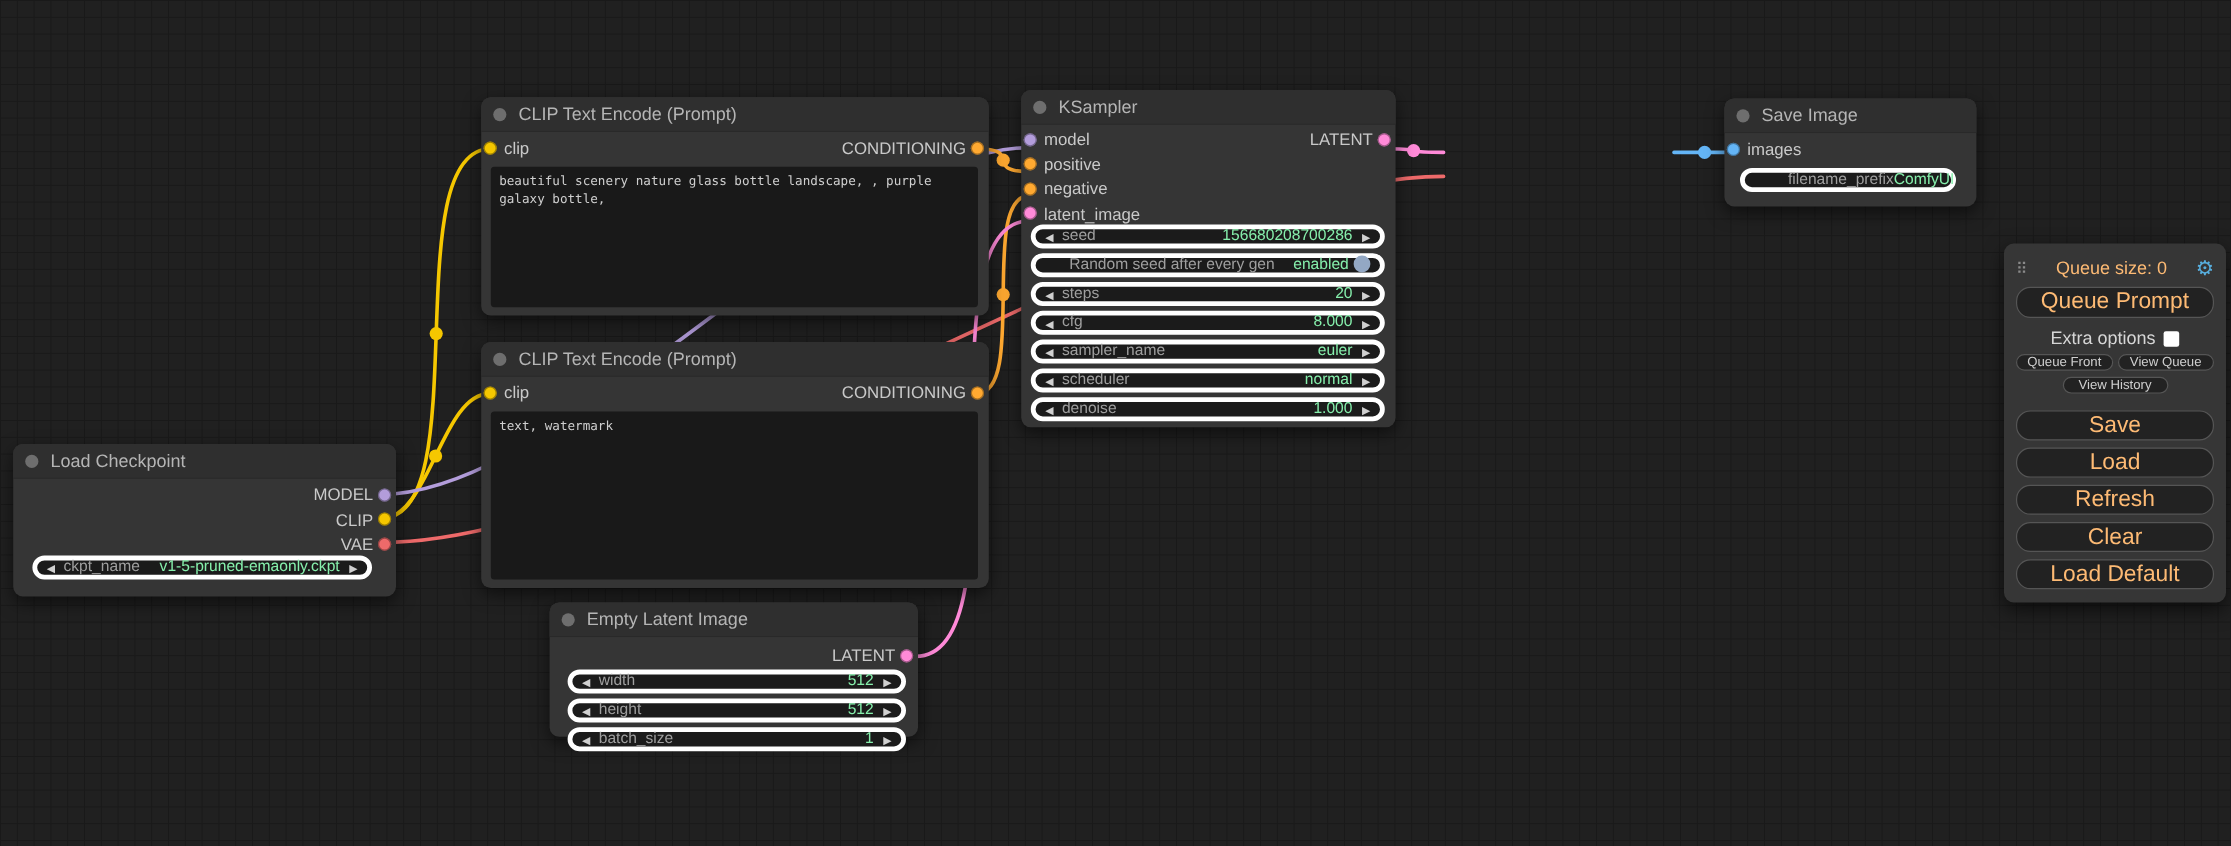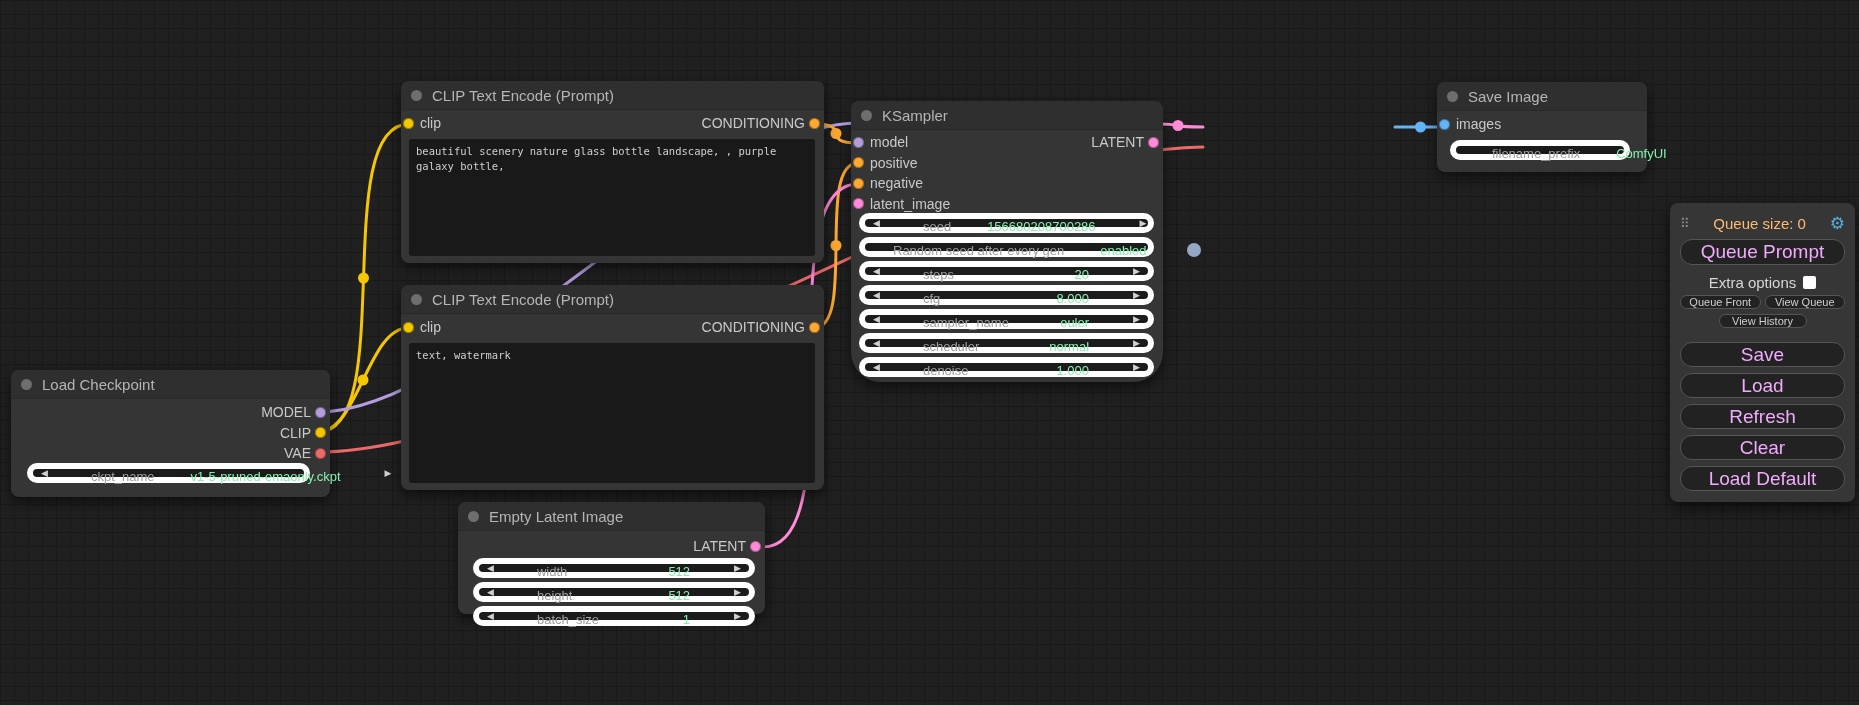--- a/index.html
+++ b/index.html
@@ -25,24 +25,23 @@
   .title-dot{width:11px;height:11px;border-radius:50%;background:#6e6e6e;flex:0 0 auto;}
   .slot-row{position:relative;height:20.5px;display:flex;align-items:center;font-size:14px;color:#c9c9c9;}
   .slot-row .in-dot{position:absolute;left:2px;top:50%;margin-top:-5.5px;}
   .slot-row .in-label{margin-left:19px;}
   .slot-row.out{justify-content:flex-end;}
   .slot-row .out-label{margin-right:19px;}
   .slot-row .out-dot{position:absolute;right:4px;top:50%;margin-top:-5.5px;}
   .dot{width:11px;height:11px;border-radius:50%;box-shadow:inset 0 0 0 1px rgba(0,0,0,.35);flex:0 0 auto;}
   .dual .out-label{margin-right:19px;margin-left:auto;}
   .pill{
-    height:20px;background:#1b1b1b;border:6px solid #ffffff;border-radius:11px;
-    display:flex;align-items:flex-start;font-size:13px;padding:0 8px;box-sizing:border-box;
+    height:20px;background:#1b1b1b;border:4px solid #ffffff;border-radius:11px;
+    display:flex;align-items:flex-end;font-size:13px;padding:0 8px;box-sizing:border-box;
     color:#dcdcdc;
-    gap:36px;
   }
   .arrow{font-size:9px;color:#d0d0d0;line-height:1;}
   .pill .name{color:#9f9f9f;margin-left:7px;white-space:nowrap;}
   .pill .val{margin-left:auto;color:#86efac;margin-right:8px;white-space:nowrap;}
   .prompt-box{
     position:absolute;left:8px;right:9px;background:#191919;border-radius:3px;
     font-family:"DejaVu Sans Mono", monospace;font-size:10.5px;line-height:15px;
     color:#cfcfcf;padding:5px 7px;white-space:pre-wrap;box-sizing:border-box;overflow:hidden;
   }
   .widgets{position:absolute;left:8px;right:9px;}
@@ -52,21 +51,21 @@
   #queue-panel{
     position:absolute;z-index:5;background:#363636;border-radius:8px;
     box-shadow:0 6px 16px rgba(0,0,0,.6);box-sizing:border-box;padding:10px 10px 12px 10px;
     color:#d4d4d4;
   }
   .qp-header{display:flex;align-items:center;height:20px;margin-bottom:6px;}
   .qp-drag{color:#8a8a8a;font-size:13px;line-height:1;cursor:move;}
   .qp-size{flex:1;text-align:center;font-size:15px;color:#fdba74;}
   .qp-gear{color:#57aede;font-size:17px;line-height:1;}
   .qbtn{
-    background:#222222;border:1px solid #555555;border-radius:12px;color:#f0abfc;
+    background:#222222;border:1px solid #555555;border-radius:12px;color:#fdba74;
     display:flex;align-items:center;justify-content:center;box-sizing:border-box;
     white-space:nowrap;
   }
   .qbtn.big{height:25px;font-size:19px;margin-bottom:6px;width:100%;}
   .qbtn.prompt{height:26px;font-size:19px;width:100%;margin-bottom:9px;}
   .extra-row{display:flex;align-items:center;justify-content:center;gap:7px;height:16px;margin-bottom:5px;font-size:15px;color:#d6d6d6;}
   .qp-checkbox{width:13px;height:13px;background:#ffffff;border-radius:2px;flex:0 0 auto;}
   .small-row{display:flex;gap:4px;margin-bottom:5px;}
   .qbtn.small{height:14px;font-size:11px;border-radius:8px;flex:1;color:#cfcfcf;}
   .qbtn.history{height:14px;font-size:11px;border-radius:8px;width:88px;margin:0 auto 14px auto;color:#cfcfcf;}
@@ -174,21 +173,21 @@
       </div>
       <div class="pill">
         <span class="arrow">◀</span>
         <span class="name">batch_size</span>
         <span class="val">1</span>
         <span class="arrow">▶</span>
       </div>
     </div>
   </div>
 
-  <div class="node" style="left:851px;top:101px;width:312px;height:281px;border-radius:30px;">
+  <div class="node" style="left:851px;top:75px;width:312px;height:281px;">
     <div class="node-title">
       <span class="title-dot"></span>
       <span>KSampler</span>
     </div>
     <div style="padding-top:2px;">
       <div class="slot-row dual">
         <span class="dot in-dot" style="background:#b39ddb;"></span>
         <span class="in-label">model</span>
         <span class="out-label">LATENT</span>
         <span class="dot out-dot" style="background:#ff8ad8;"></span>

